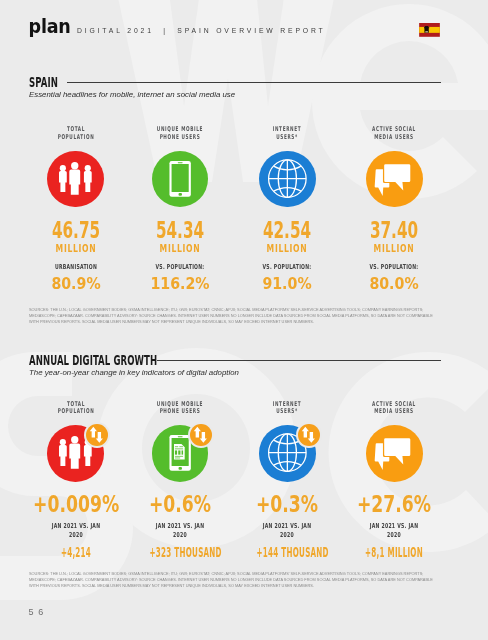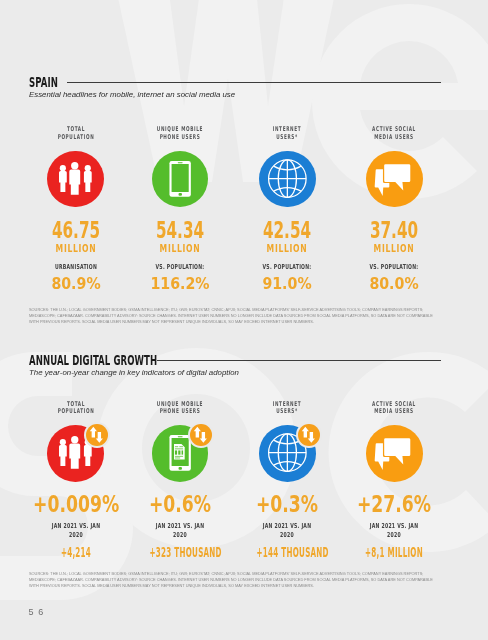--- a/index.html
+++ b/index.html
@@ -89,20 +89,30 @@
       <path fill-rule="evenodd" d="M409 4 a97 97 0 0 0 -97 97 a97 97 0 0 0 97 98 a97 97 0 0 0 68 -28 l-34 -34 a50 50 0 0 1 -34 14 a50 50 0 0 1 -49 -41 l144 0 a97 97 0 0 0 2 -9 a97 97 0 0 0 -97 -97 z M360 83 a50 50 0 0 1 49 -42 a50 50 0 0 1 49 42 z"></path>
 
       <path fill-rule="evenodd" d="M72 352 l-36 0 a72 72 0 0 0 -2 144 l24 0 a30 30 0 0 1 0 60 l-72 0 l0 44 l74 0 a72 72 0 0 0 2 -144 l-24 0 a30 30 0 0 1 0 -60 l34 0 z"></path>
 
       <path fill-rule="evenodd" d="M196 348 a100 100 0 1 0 1 200 a100 100 0 1 0 -1 -200 z m0 46 a54 54 0 1 1 0 108 a54 54 0 1 1 0 -108 z"></path>
 
       <path d="M428 352 a100 100 0 1 0 70 172 l-32 -34 a54 54 0 1 1 -1 -78 l33 -33 a100 100 0 0 0 -70 -27 z"></path>
     </g>
   </svg>
 
+  <div class="header">
+    <div class="logo">plan</div>
+    <div class="htitle">DIGITAL 2021  |  SPAIN OVERVIEW REPORT</div>
+    <svg class="flag" viewBox="0 0 42 28">
+      <rect x="0" y="0" width="42" height="28" fill="#B01C1C"></rect>
+      <rect x="0" y="8" width="42" height="12" fill="#FBC400"></rect>
+      <path d="M12.0 6.2h6.2l1.3 2.6h0.9v1.7h-0.9v9.3h-8.8v-9.3h-0.9v-1.7h0.9z" fill="#160d06"></path>
+      <rect x="12.6" y="16.8" width="5.2" height="2.2" fill="#ded6bc"></rect>
+    </svg>
+  </div>
 
   <div id="body-slot">
       <div class="sec-title" style="left:29px;top:74.5px">SPAIN</div>
       <div class="sec-rule" style="left:67px;top:81.7px;width:374px"></div>
       <div class="sec-sub" style="left:29px;top:89.5px">Essential headlines for mobile, internet an social media use</div>
       <div class="card sec1" style="left:23.6px;top:0px">
         <div class="clabel" style="top:126px">TOTAL
 POPULATION</div>
         <div class="circle" style="top:150.5px;background:#EA2320;color:#EA2320">
           <svg viewBox="0 0 56 56">

